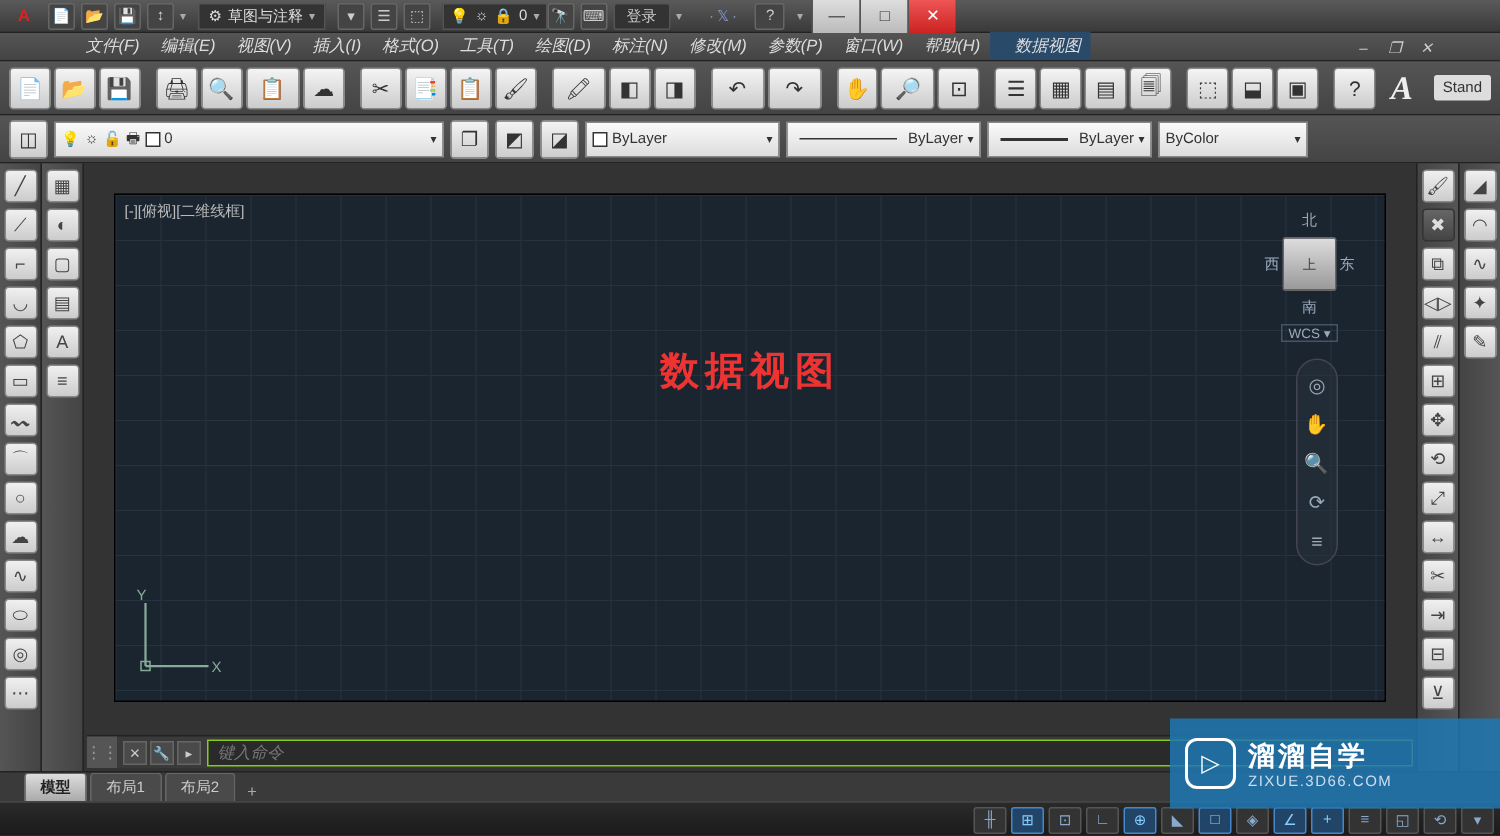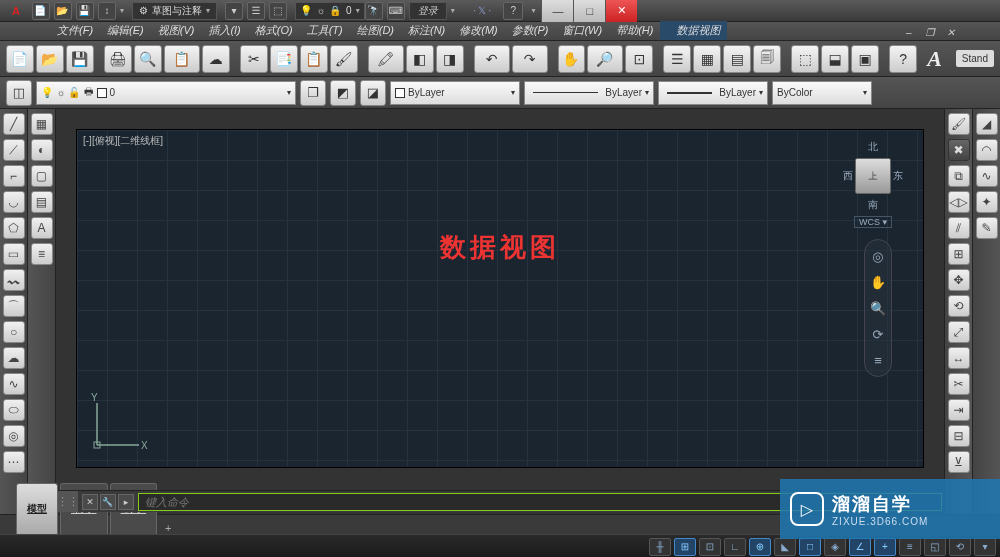--- a/index.html
+++ b/index.html
@@ -8,21 +8,21 @@
 
 .titlebar { height: 22px; background: linear-gradient(#5a5a5a,#3a3a3a); display: flex; align-items: center; border-bottom: 1px solid #222; }
 .titlebar .app-icon { width: 20px; height: 20px; margin: 0 6px; display:flex; align-items:center; justify-content:center; color:#d22; font-weight:bold; }
 .titlebar .qat { display:flex; gap:4px; align-items:center; }
 .titlebar .qat .btn { width:18px; height:18px; background:#444; border:1px solid #666; border-radius:2px; display:flex;align-items:center;justify-content:center; font-size:10px;}
 .titlebar .workspace { margin-left:8px; background:#333; border:1px solid #555; height:18px; padding:0 6px; display:flex; align-items:center; gap:4px; font-size:10px; color:#ddd;}
 .titlebar .chev { font-size:8px; color:#aaa; }
 .titlebar .tabname { flex:1; text-align:center; color:#ddd; font-size:11px; }
 .titlebar .search { display:flex; align-items:center; gap:4px; margin-right:8px; }
 .titlebar .search .btn { width:18px; height:18px; background:#444; border:1px solid #666; border-radius:2px; display:flex;align-items:center;justify-content:center;font-size:10px;}
-.titlebar .login { background:#333; border:1px solid #555; padding:1px 8px; border-radius:2px; font-size:10px;font-style:italic; }
+.titlebar .login { background:#333; border:1px solid #555; padding:1px 8px; border-radius:2px; font-size:10px; }
 .titlebar .exchange { margin:0 10px; color:#89c; font-size:10px; letter-spacing:2px;}
 .titlebar .winctl { display:flex; }
 .titlebar .winctl div { width:32px; height:22px; display:flex; align-items:center; justify-content:center; border-left:1px solid #555;}
 .titlebar .winctl .min { background:linear-gradient(#ddd,#bbb); color:#333; border-radius:0;}
 .titlebar .winctl .max { background:linear-gradient(#ddd,#bbb); color:#333;}
 .titlebar .winctl .close { background:linear-gradient(#e55,#c22); color:#fff;}
 .titlebar .help { width:20px; height:18px; background:#444; border:1px solid #666; border-radius:2px; margin-right:8px; display:flex;align-items:center;justify-content:center;font-size:10px;}
 
 
 .menubar { height: 19px; background:linear-gradient(#555,#444); display:flex; align-items:flex-end; padding:0 40px 0 50px; border-bottom:1px solid #222;font-style:italic;}
@@ -72,21 +72,21 @@
 
 
 .cmdbar { height:22px; background:#3a3a3a; display:flex; align-items:center; border-top:1px solid #222; margin:2px;}
 .cmdbar .handle { width:20px; background:#555; height:100%; display:flex; align-items:center; justify-content:center; color:#999;}
 .cmdbar .prompts { display:flex; gap:2px; padding:0 4px;}
 .cmdbar .prompts div { width:16px; height:16px; background:#4a4a4a; border:1px solid #666; display:flex;align-items:center;justify-content:center;font-size:9px;}
 .cmdbar input { flex:1; background:#2a2a2a; border:1px solid #84cc16; color:#888; padding:2px 6px; font-size:11px; font-style:italic;}
 
 
 .tabbar { height:20px; background:#3a3a3a; display:flex; align-items:flex-end; padding-left:16px; border-top:1px solid #222;}
-.tabbar .tab { padding:18px 10px; background:#4a4a4a; border:1px solid #666; border-bottom:none; border-radius:3px 3px 0 0; margin-right:2px; font-size:10px; color:#ccc;text-decoration:underline;}
+.tabbar .tab { padding:2px 10px; background:#4a4a4a; border:1px solid #666; border-bottom:none; border-radius:3px 3px 0 0; margin-right:2px; font-size:10px; color:#ccc;}
 .tabbar .tab.active { background:linear-gradient(#ddd,#aaa); color:#222; font-weight:bold;}
 .tabbar .add { width:18px; text-align:center; color:#aaa;}
 
 
 .statusbar { height:24px; background:linear-gradient(#2a2a2a,#1a1a1a); display:flex; align-items:center; padding:0 4px; gap:3px; border-top:1px solid #444;}
 .statusbar .sb { width:22px; height:18px; background:#333; border:1px solid #555; border-radius:2px; display:flex; align-items:center; justify-content:center; font-size:10px; color:#8ac;}
 .statusbar .sb.on { background:#246; border-color:#48c; color:#8cf;}
 .statusbar .spacer { flex:1; }
 
 

